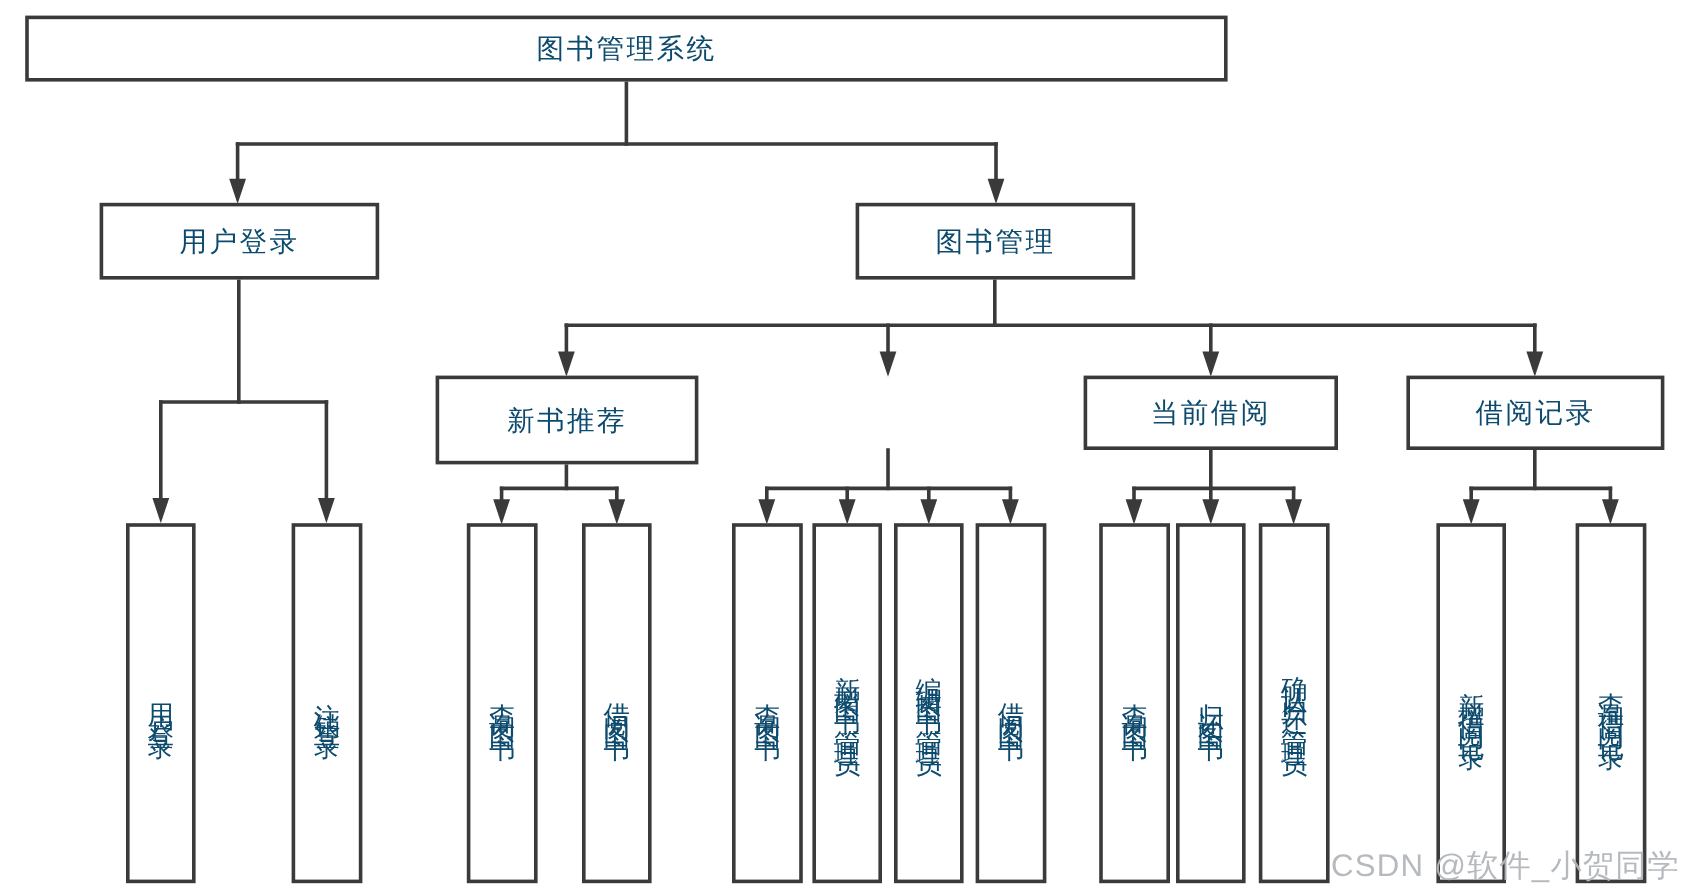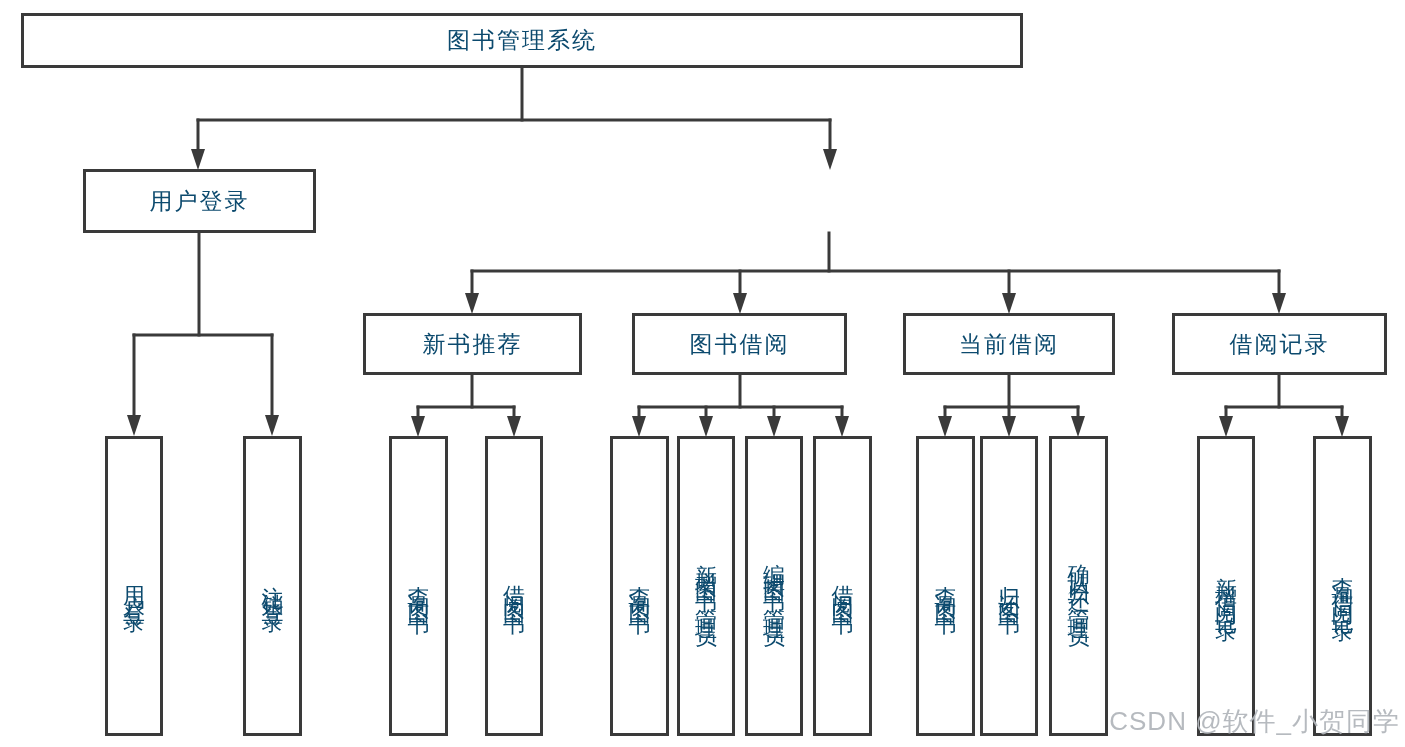--- a/index.html
+++ b/index.html
@@ -119,23 +119,23 @@
       <polygon points="1071,416 1085,416 1078,437"></polygon>
 
       <polygon points="1219,416 1233,416 1226,437"></polygon>
       <polygon points="1335,416 1349,416 1342,437"></polygon>
     </g>
   </svg>
 
   <div class="node hbox" style="left:21px;top:13px;width:1002px;height:55px;">图书管理系统</div>
 
   <div class="node hbox" style="left:83px;top:169px;width:233px;height:64px;">用户登录</div>
+  <div class="node hbox" style="left:713px;top:169px;width:233px;height:64px;">图书管理</div>
 
-  <div class="node hbox" style="left:363px;top:313px;width:219px;height:62px;">新书推荐</div>
-  <div class="node hbox" style="left:632px;top:313px;width:215px;height:62px;">图书借阅</div>
+  <div class="node hbox" style="left:363px;top:313px;width:219px;height:74px;">新书推荐</div>
   <div class="node hbox" style="left:903px;top:313px;width:212px;height:62px;">当前借阅</div>
   <div class="node hbox" style="left:1172px;top:313px;width:215px;height:62px;">借阅记录</div>
 
   <div class="node vbox" style="left:105px;top:436px;width:58px;height:300px;">用户登录</div>
   <div class="node vbox" style="left:243px;top:436px;width:59px;height:300px;">注销登录</div>
 
   <div class="node vbox" style="left:389px;top:436px;width:59px;height:300px;">查询图书</div>
   <div class="node vbox" style="left:485px;top:436px;width:58px;height:300px;">借阅图书</div>
 
   <div class="node vbox" style="left:610px;top:436px;width:59px;height:300px;">查询图书</div>

